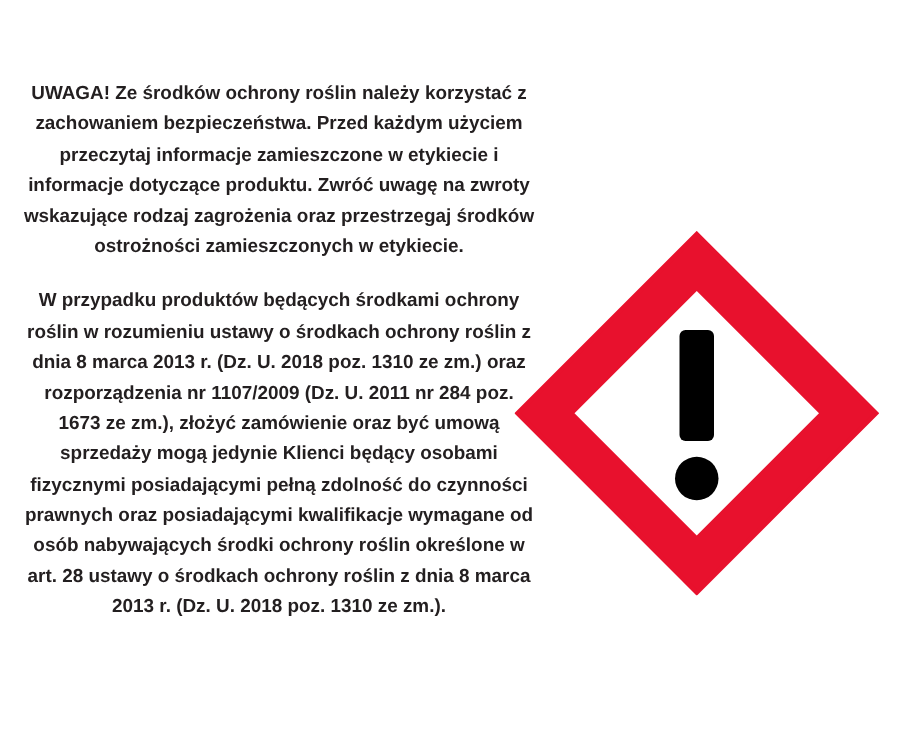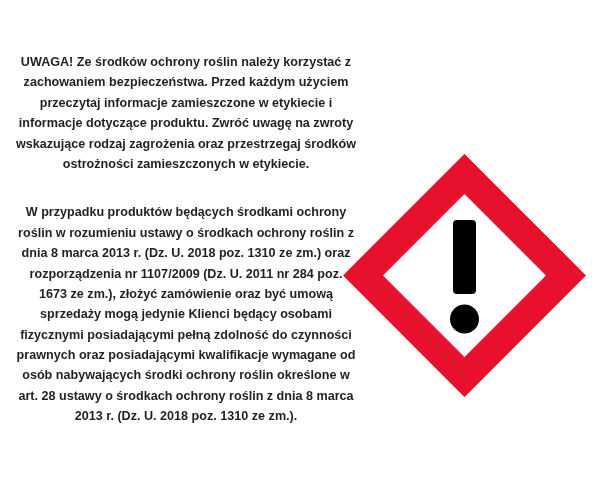--- a/index.html
+++ b/index.html
@@ -34,21 +34,21 @@
   }
   .para {
     text-align: center;
     font-weight: bold;
     font-size: 12.6px;
     line-height: 1.62;
     color: #231f20;
     margin: 0;
   }
   .para.first {
-    margin-bottom: 28px;
+    margin-bottom: 16px;
   }
   .pictogram {
     position: absolute;
     right: 14px;
     top: 154px;
     width: 243px;
     height: 243px;
   }
   .pictogram svg {
     display: block;

